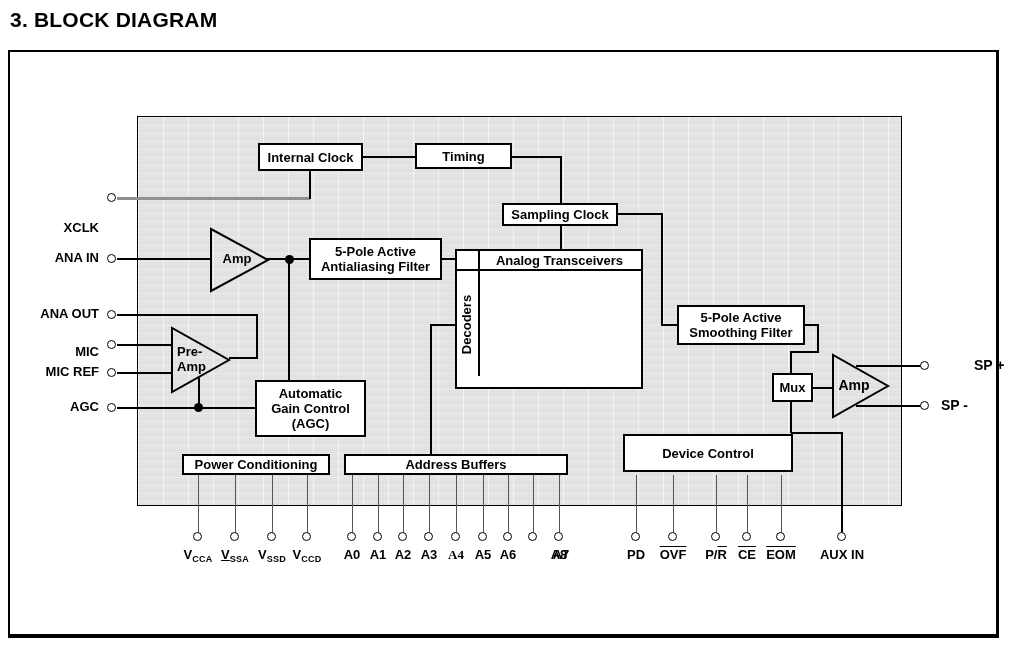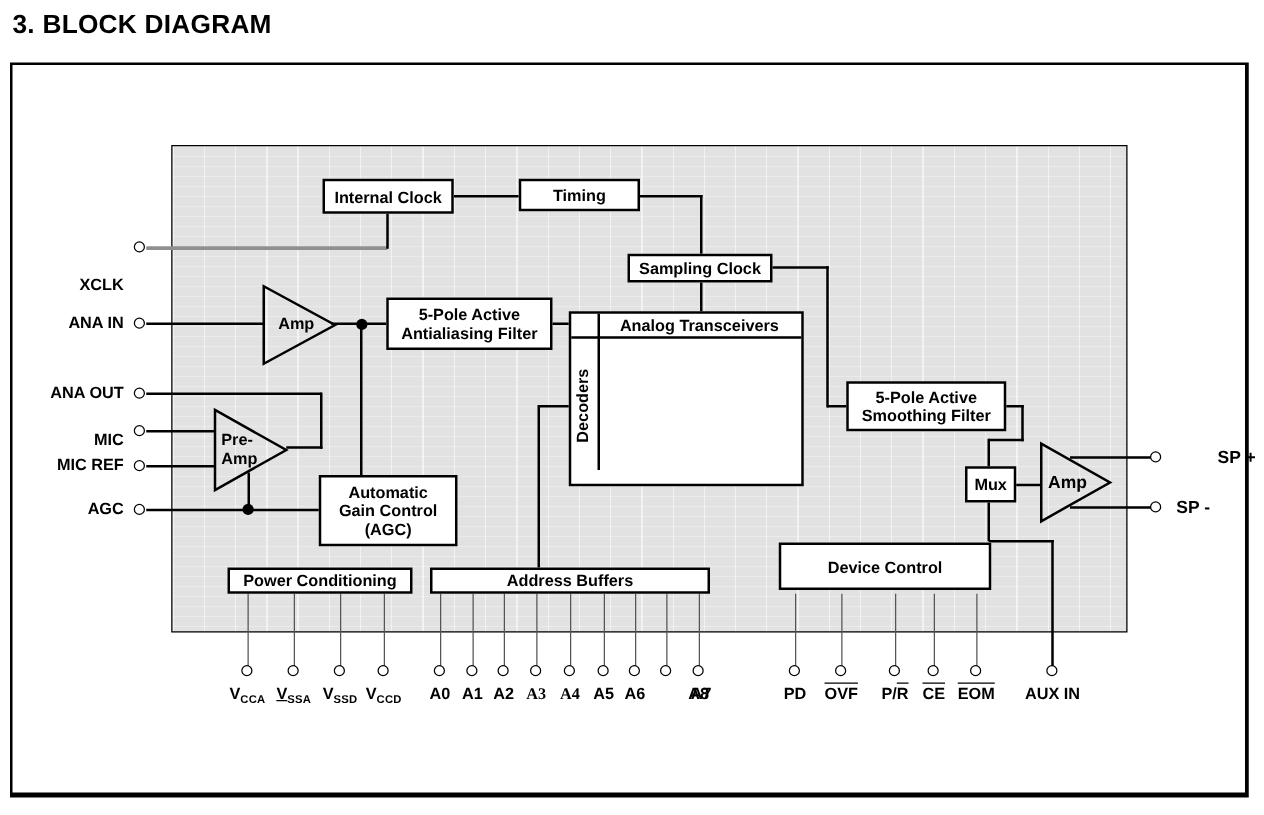--- a/index.html
+++ b/index.html
@@ -210,21 +210,21 @@
 <div class="plabel" style="left:941px;top:397px;font-size:14px;">SP -</div>
 
 <div class="plabel ctr" style="left:173px;top:547px;width:50px;"><span>V</span><span class="sub">CCA</span></div>
 <div class="plabel ctr" style="left:210px;top:547px;width:50px;text-decoration:underline;"><span>V</span><span class="sub">SSA</span></div>
 <div class="plabel ctr" style="left:247px;top:547px;width:50px;"><span>V</span><span class="sub">SSD</span></div>
 <div class="plabel ctr" style="left:282px;top:547px;width:50px;"><span>V</span><span class="sub">CCD</span></div>
 
 <div class="plabel ctr" style="left:337px;top:547px;width:30px;">A0</div>
 <div class="plabel ctr" style="left:363px;top:547px;width:30px;">A1</div>
 <div class="plabel ctr" style="left:388px;top:547px;width:30px;">A2</div>
-<div class="plabel ctr" style="left:414px;top:547px;width:30px;font-family:Liberation Serif, serif;">A3</div>
+<div class="plabel ctr" style="left:414px;top:547px;width:30px;">A3</div>
 <div class="plabel ctr" style="left:441px;top:547px;width:30px;font-family:Liberation Serif, serif;">A4</div>
 <div class="plabel ctr" style="left:468px;top:547px;width:30px;">A5</div>
 <div class="plabel ctr" style="left:493px;top:547px;width:30px;">A6</div>
 <div class="plabel ctr" style="left:546px;top:547px;width:30px;">A7</div>
 <div class="plabel ctr" style="left:544px;top:547px;width:30px;">A8</div>
 
 <div class="plabel ctr" style="left:616px;top:547px;width:40px;"><span>PD</span><span class="ovl"></span></div>
 <div class="plabel ctr" style="left:651px;top:547px;width:44px;"><span></span><span class="ovl">OVF</span></div>
 <div class="plabel ctr" style="left:696px;top:547px;width:40px;"><span>P/</span><span class="ovl">R</span></div>
 <div class="plabel ctr" style="left:729px;top:547px;width:36px;"><span></span><span class="ovl">CE</span></div>

